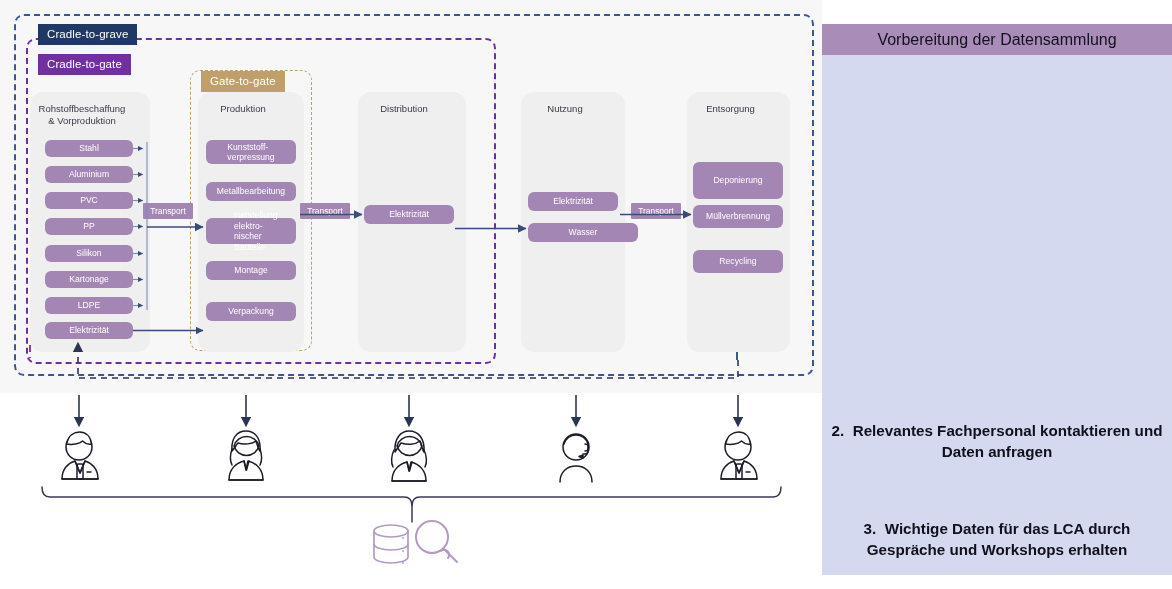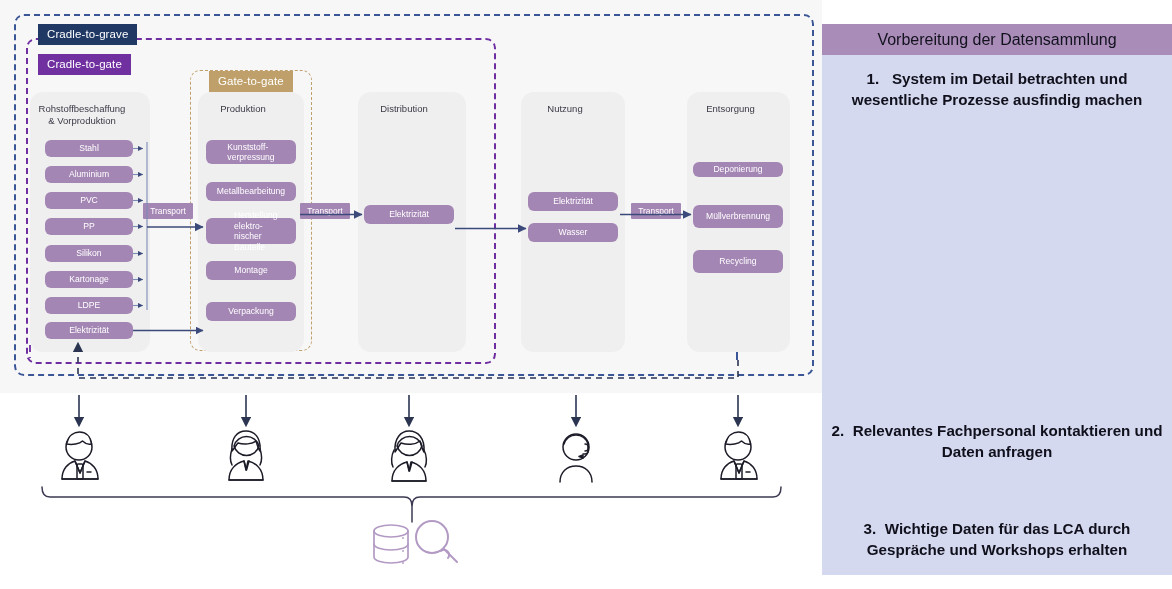--- a/index.html
+++ b/index.html
@@ -23,21 +23,21 @@
   .b-gate{left:26px;top:38px;width:470px;height:326px;border-width:2.2px;border-color:#6f2fa0;}
   .b-g2g{left:190px;top:70px;width:122px;height:281px;border-width:1.8px;border-color:#bfa06a;}
 
   
   .badge{
     position:absolute;color:#fff;font-size:11.5px;line-height:17px;
     padding:2px 9px;white-space:nowrap;letter-spacing:.1px;
   }
   .badge-grave{left:38px;top:24px;background:#1f3864;}
   .badge-gate{left:38px;top:54px;background:#7030a0;}
-  .badge-g2g{left:209px;top:71px;background:#bfa06a;}
+  .badge-g2g{left:201px;top:71px;background:#bfa06a;}
 
   
   .stage{
     position:absolute;background:#efefef;border-radius:13px;
   }
   .stage-title{
     position:absolute;left:0;right:16px;top:11px;text-align:center;
     font-size:9.5px;color:#3a3a46;line-height:12px;
   }
 
@@ -116,26 +116,26 @@
 
   <div class="stage" style="left:358px;top:92px;width:108px;height:260px;">
     <div class="stage-title">Distribution</div>
   </div>
   <div class="pill" style="left:364px;top:205px;width:90px;height:19px;">Elektrizität</div>
 
   <div class="stage" style="left:521px;top:92px;width:104px;height:260px;">
     <div class="stage-title">Nutzung</div>
   </div>
   <div class="pill" style="left:528px;top:192px;width:90px;height:19px;">Elektrizität</div>
-  <div class="pill" style="left:528px;top:223px;width:90px;height:19px;">Wasser</div>
+  <div class="pill" style="left:528px;top:223px;width:110px;height:19px;">Wasser</div>
 
   <div class="stage" style="left:687px;top:92px;width:103px;height:260px;">
     <div class="stage-title">Entsorgung</div>
   </div>
-  <div class="pill" style="left:693px;top:162px;width:90px;height:15px;">Deponierung</div>
+  <div class="pill" style="left:693px;top:162px;width:90px;height:37px;">Deponierung</div>
   <div class="pill" style="left:693px;top:205px;width:90px;height:23px;">Müllverbrennung</div>
   <div class="pill" style="left:693px;top:250px;width:90px;height:23px;">Recycling</div>
 
   <div class="pill transport" style="left:143px;top:203px;width:50px;height:16px;">Transport</div>
   <div class="pill transport" style="left:300px;top:203px;width:50px;height:16px;">Transport</div>
   <div class="pill transport" style="left:631px;top:203px;width:50px;height:16px;">Transport</div>
 
   <svg class="overlay" viewBox="0 0 1172 589" xmlns="http://www.w3.org/2000/svg">
     <defs>
       <marker id="ah" markerWidth="7" markerHeight="7" refX="5.6" refY="3" orient="auto">
@@ -272,24 +272,20 @@
       <path d="M441 551 a5 5 0 0 1 7 7"></path>
     </g>
   </svg>
 
   <div class="panel"></div>
   <div class="panel-white-top"></div>
   <div class="panel-white-bot"></div>
 
   <div class="panel-head">Vorbereitung der Datensammlung</div>
 
-  <div class="panel-item pi-1">
-    <span class="pi-num">1.</span>
-    &nbsp;&nbsp;<span>System im Detail betrachten und wesentliche Prozesse ausfindig machen</span>
-  </div>
 
   <div class="panel-item pi-2">
     <span class="pi-num">2.</span>
     &nbsp;<span>Relevantes Fachpersonal kontaktieren und Daten anfragen</span>
   </div>
 
   <div class="panel-item pi-3">
     <span class="pi-num">3.</span>
     &nbsp;<span>Wichtige Daten für das LCA durch Gespräche und Workshops erhalten</span>
   </div>

